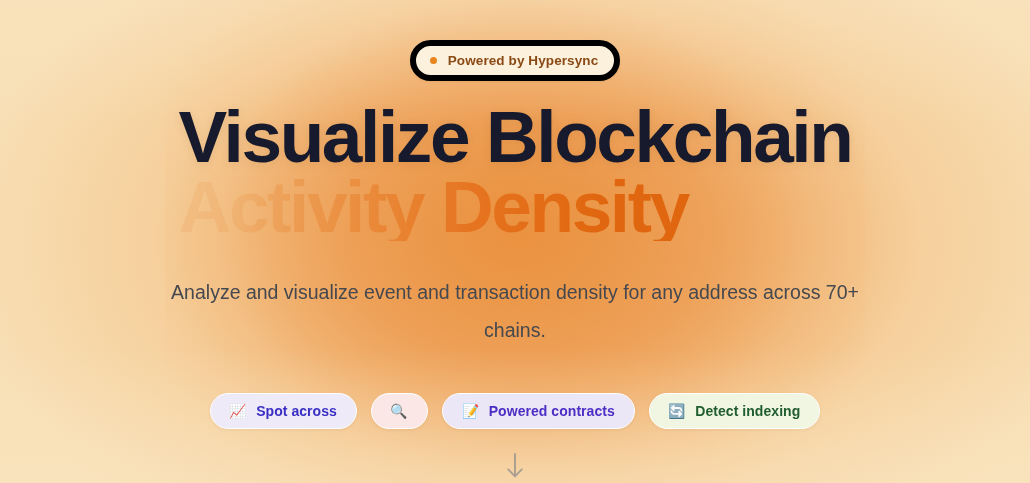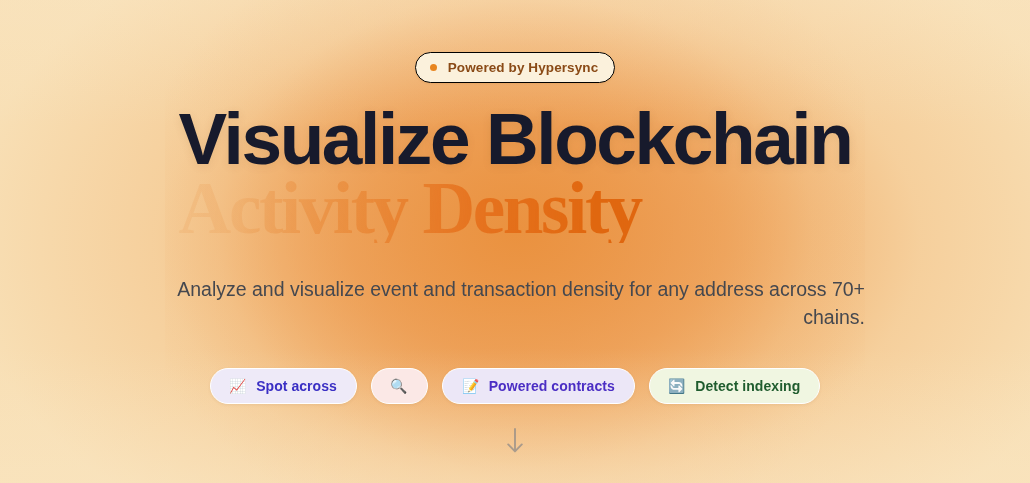--- a/index.html
+++ b/index.html
@@ -70,29 +70,29 @@
     z-index: 3;
     width: 100%;
     height: 100%;
     display: flex;
     flex-direction: column;
     align-items: center;
   }
 
   
   .badge {
-    margin-top: 52px;
+    margin-top: 40px;
     display: inline-flex;
     align-items: center;
     gap: 11px;
     height: 29px;
     padding: 0 16px 0 14px;
     border-radius: 999px;
     background: #fbf1dc;
-    border: 1px solid #000000;
+    border: 6px solid #000000;
     box-shadow: 0 1px 2px rgba(150,100,40,0.10);
     white-space: nowrap;
   }
   .badge-dot {
     width: 7px;
     height: 7px;
     border-radius: 50%;
     background: #e8851f;
     flex: none;
   }
@@ -123,31 +123,30 @@
     background-image: linear-gradient(95deg,
                       rgba(233,145,66,0.16) 0%,
                       rgba(233,145,66,0.20) 9%,
                       rgba(232,131,48,0.60) 26%,
                       rgba(229,112,28,0.93) 45%,
                       #e0670f 62%,
                       #df6410 100%);
     -webkit-background-clip: text;
     background-clip: text;
     color: transparent;
-    font-family: Liberation Serif, serif;
     -webkit-text-fill-color: transparent;
   }
 
   
   .subtitle {
-    margin: 32px 0 6px 0;
+    margin: 32px 0 13px 0;
     width: 700px;
-    text-align: right;
+    text-align: center;
     font-size: 19.5px;
-    line-height: 28px;
+    line-height: 38px;
     font-weight: 400;
     color: #45484f;
   }
 
   
   .pills {
     margin-top: 31px;
     display: flex;
     align-items: center;
     justify-content: center;

